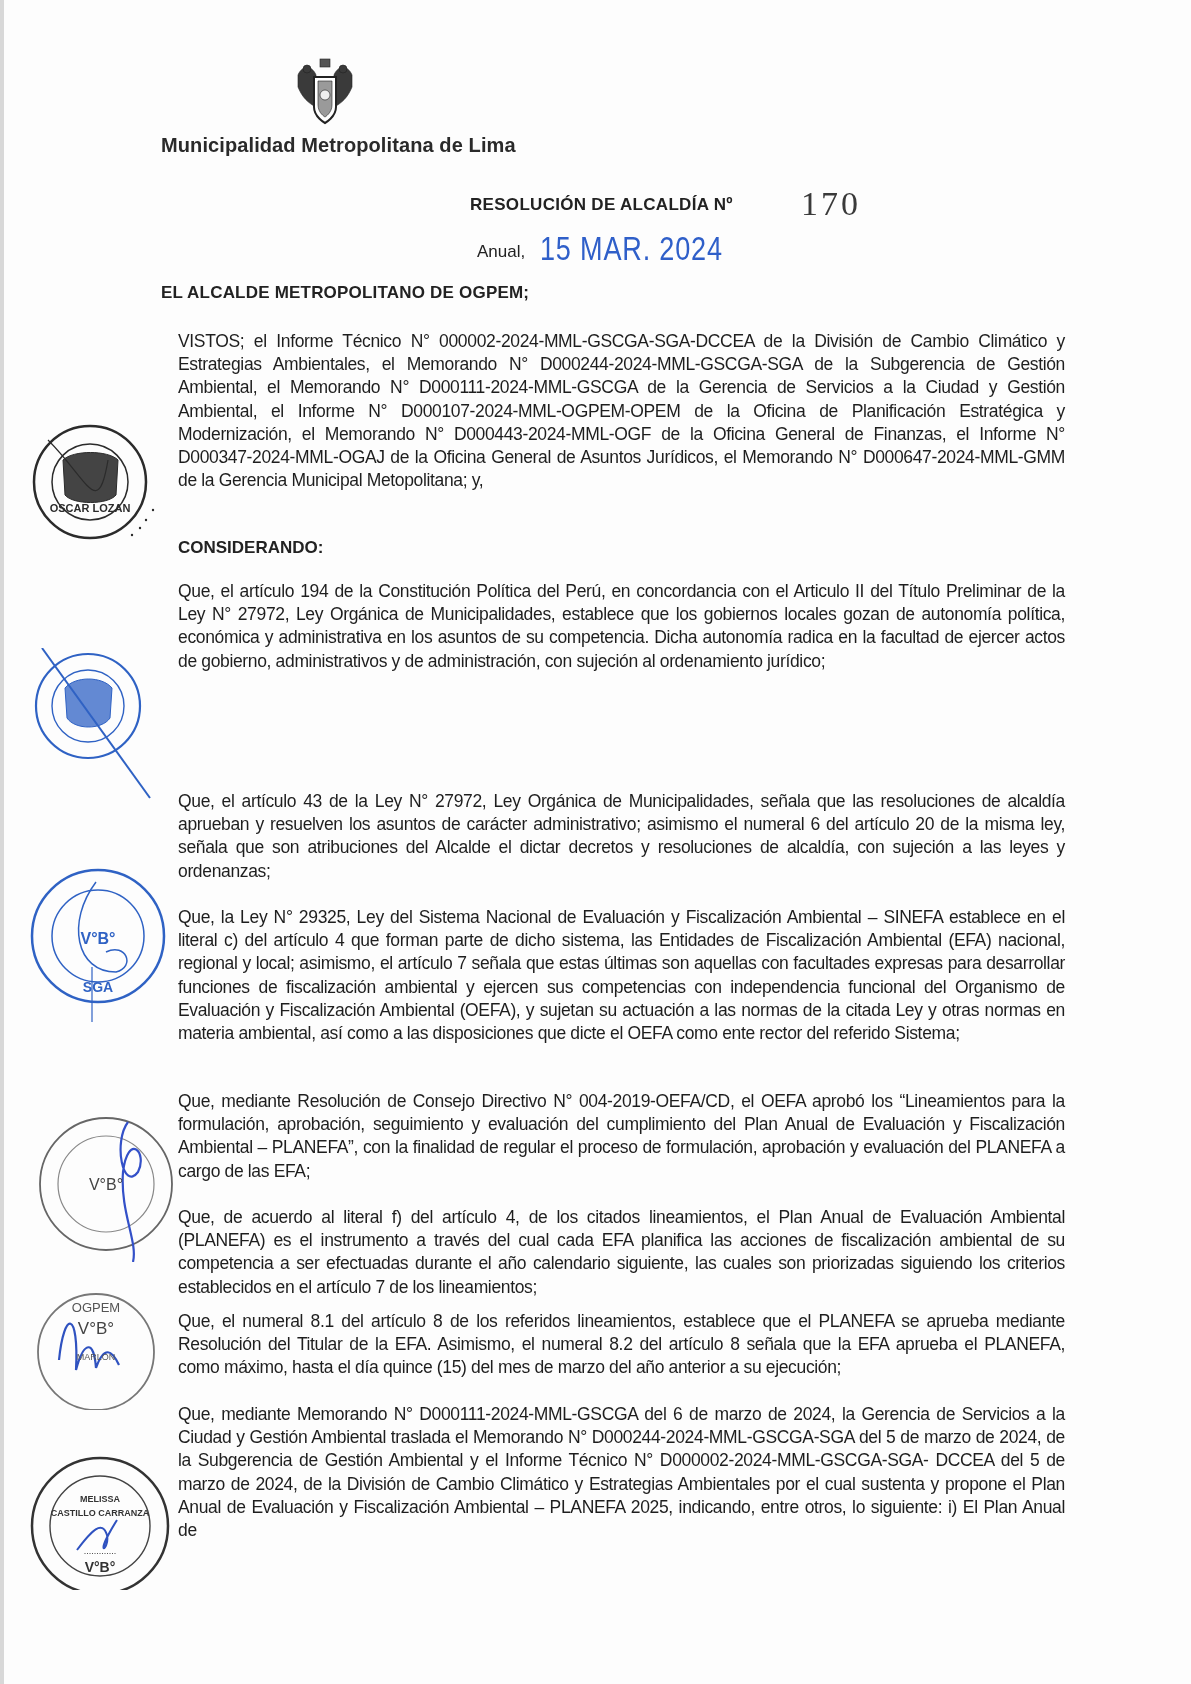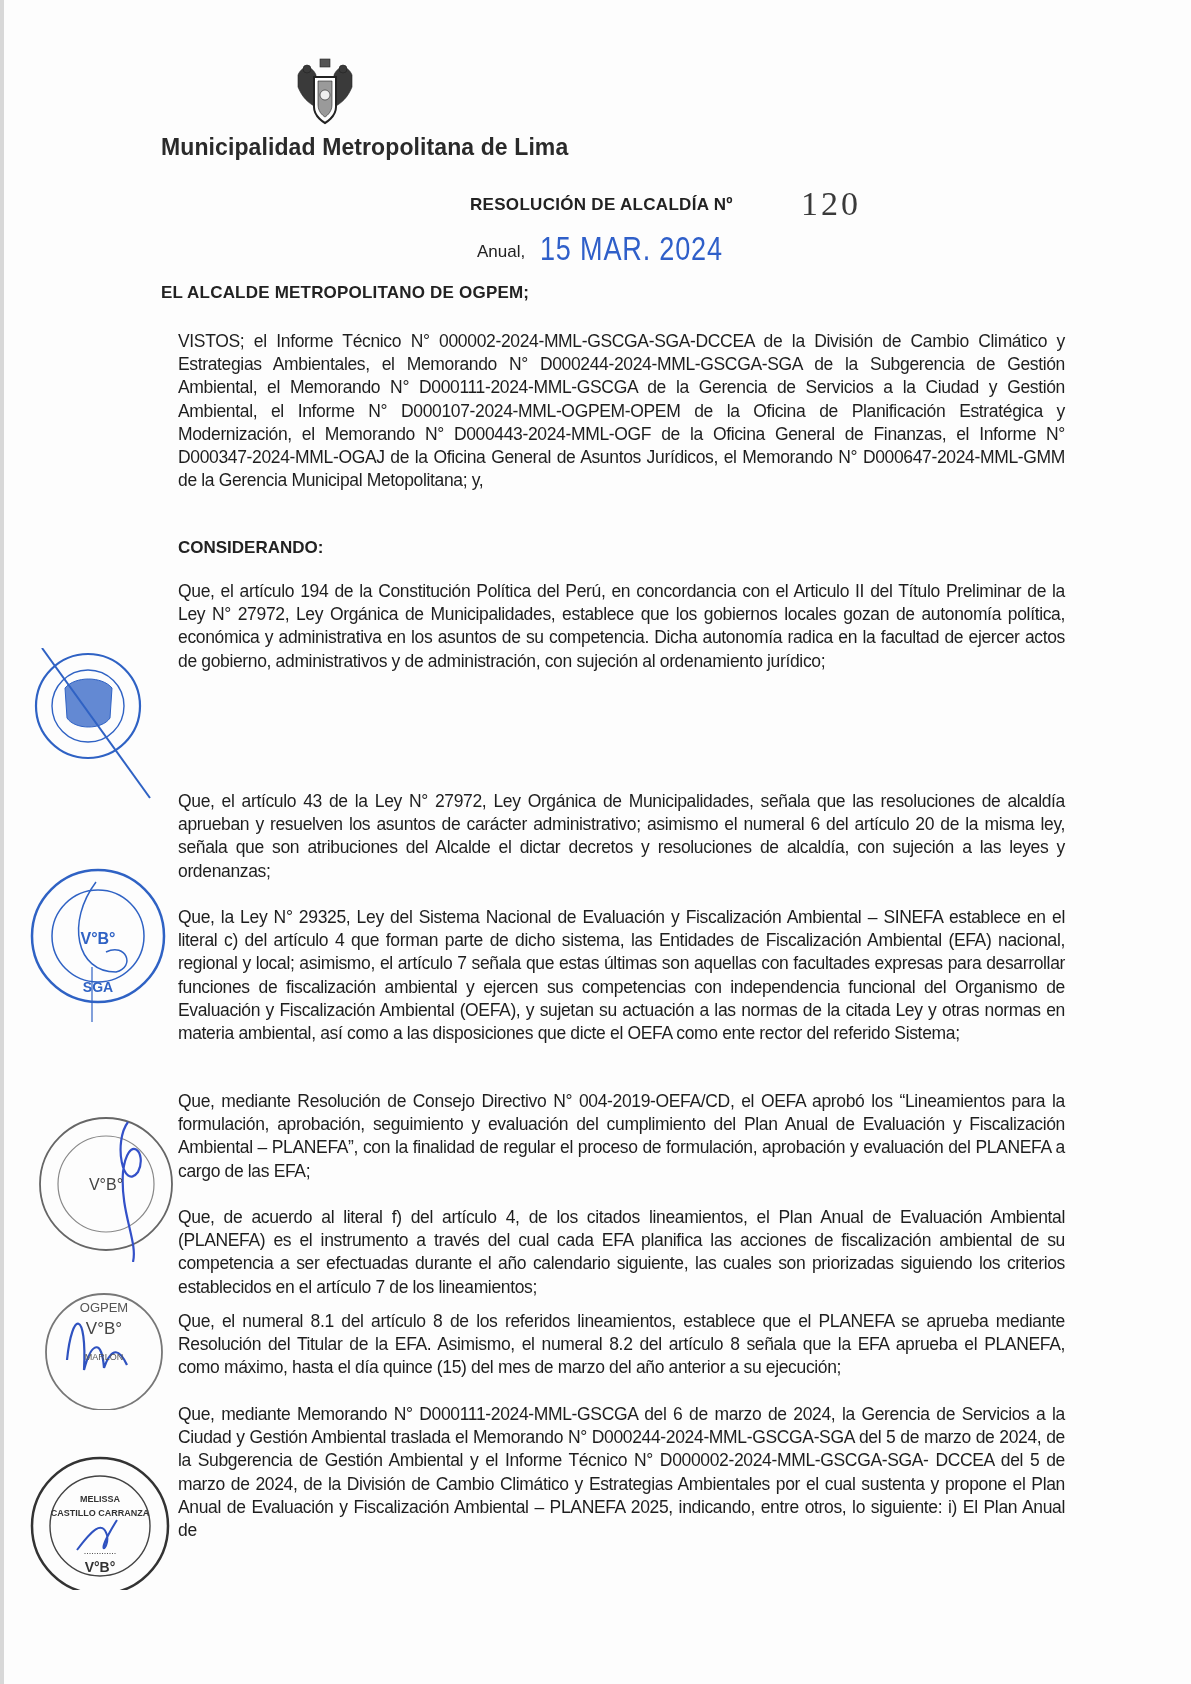--- a/index.html
+++ b/index.html
@@ -1,21 +1,21 @@
 <!DOCTYPE html>
 <html><head>
   <meta charset="utf-8">
   <style>
     html, body { margin: 0; padding: 0; background: #ffffff; }
     body { width: 1191px; height: 1684px; position: relative; overflow: hidden; font-family: "Liberation Sans", sans-serif; color: #1a1a1a; }
     .page { position: absolute; left: 0; top: 0; width: 1191px; height: 1684px; background: #fdfdfd; }
     .edge-line { position: absolute; left: 0; top: 0; width: 4px; height: 1684px; background: #d8d8d8; }
 
     .crest { position: absolute; left: 292px; top: 57px; width: 66px; height: 70px; }
-    .org-name { position: absolute; left: 161px; top: 134px; font-size: 23px; font-weight: bold; color: #2a2a2a; letter-spacing: 0.1px; }
+    .org-name { position: absolute; left: 161px; top: 134px; font-size: 20px; font-weight: bold; color: #2a2a2a; letter-spacing: 0.1px; }
 
     .res-title { position: absolute; left: 470px; top: 195px; font-size: 17px; font-weight: bold; color: #222; letter-spacing: 0.3px; }
     .res-number { position: absolute; left: 801px; top: 185px; font-family: "Liberation Serif", serif; font-size: 34px; color: #3a3a3a; letter-spacing: 3px; }
     .lima-label { position: absolute; left: 477px; top: 242px; font-size: 17px; color: #222; }
     .date-stamp { position: absolute; left: 540px; top: 230px; font-family: "Liberation Sans Narrow", "Liberation Sans", sans-serif; font-size: 33px; color: #2f5fc9; letter-spacing: 1px; transform: scaleX(0.82); transform-origin: left center; }
 
     .alcalde { position: absolute; left: 161px; top: 283px; font-size: 17px; font-weight: bold; color: #222; letter-spacing: 0.2px; }
 
     .para { position: absolute; left: 178px; width: 887px; font-size: 17.5px; line-height: 23.2px; text-align: justify; color: #1e1e1e; letter-spacing: -0.35px; }
     .para b { font-weight: normal; }
@@ -40,38 +40,55 @@
         <circle cx="51" cy="12" r="4"></circle>
         <path d="M22 20 L44 20 L44 50 C44 60 33 66 33 66 C33 66 22 60 22 50 Z" fill="#ffffff" stroke="#222" stroke-width="2"></path>
         <path d="M26 24 L40 24 L40 48 C40 56 33 60 33 60 C33 60 26 56 26 48 Z" fill="#9a9a9a"></path>
         <circle cx="33" cy="38" r="5" fill="#eee"></circle>
       </g>
     </svg>
   </div>
   <div class="org-name">Municipalidad Metropolitana de Lima</div>
 
   <div class="res-title">RESOLUCIÓN DE ALCALDÍA Nº</div>
-  <div class="res-number">120</div>
+  <div class="res-number">170</div>
   <div class="lima-label">Anual,</div>
   <div class="date-stamp">15 MAR. 2024</div>
 
   <div class="alcalde">EL ALCALDE METROPOLITANO DE OGPEM;</div>
 
   <div class="para" style="top:330px;"><b>VISTOS</b><span>; el Informe Técnico N° 000002-2024-MML-GSCGA-SGA-DCCEA de la División de Cambio Climático y Estrategias Ambientales, el Memorando N° D000244-2024-MML-GSCGA-SGA de la Subgerencia de Gestión Ambiental, el Memorando N° D000111-2024-MML-GSCGA de la Gerencia de Servicios a la Ciudad y Gestión Ambiental, el Informe N° D000107-2024-MML-OGPEM-OPEM de la Oficina de Planificación Estratégica y Modernización, el Memorando N° D000443-2024-MML-OGF de la Oficina General de Finanzas, el Informe N° D000347-2024-MML-OGAJ de la Oficina General de Asuntos Jurídicos, el Memorando N° D000647-2024-MML-GMM de la Gerencia Municipal Metopolitana; y,</span></div>
 
   <div class="considerando">CONSIDERANDO:</div>
 
   <div class="para" style="top:580px;">Que, el artículo 194 de la Constitución Política del Perú, en concordancia con el Articulo II del Título Preliminar de la Ley N° 27972, Ley Orgánica de Municipalidades, establece que los gobiernos locales gozan de autonomía política, económica y administrativa en los asuntos de su competencia. Dicha autonomía radica en la facultad de ejercer actos de gobierno, administrativos y de administración, con sujeción al ordenamiento jurídico;</div>
   <div class="para" style="top:790px;">Que, el artículo 43 de la Ley N° 27972, Ley Orgánica de Municipalidades, señala que las resoluciones de alcaldía aprueban y resuelven los asuntos de carácter administrativo; asimismo el numeral 6 del artículo 20 de la misma ley, señala que son atribuciones del Alcalde el dictar decretos y resoluciones de alcaldía, con sujeción a las leyes y ordenanzas;</div>
   <div class="para" style="top:906px;">Que, la Ley N° 29325, Ley del  Sistema Nacional de Evaluación y Fiscalización Ambiental – SINEFA establece en el literal c) del artículo 4 que forman parte de dicho sistema, las Entidades de Fiscalización Ambiental (EFA) nacional, regional y  local; asimismo, el artículo 7 señala que estas últimas son aquellas con facultades expresas para desarrollar funciones de fiscalización ambiental y ejercen sus competencias con independencia funcional del Organismo de Evaluación y Fiscalización Ambiental (OEFA), y sujetan su actuación a las normas de la citada Ley y otras normas en materia ambiental, así como a las disposiciones que dicte el OEFA como ente rector del referido Sistema;</div>
   <div class="para" style="top:1090px;">Que, mediante Resolución de Consejo Directivo N° 004-2019-OEFA/CD, el OEFA aprobó los “Lineamientos para la formulación, aprobación, seguimiento y evaluación del cumplimiento del Plan Anual de Evaluación y Fiscalización Ambiental – PLANEFA”, con la finalidad de regular el proceso de formulación, aprobación y evaluación del PLANEFA a cargo de las EFA;</div>
   <div class="para" style="top:1206px;">Que, de acuerdo al literal f) del artículo 4, de los citados lineamientos, el Plan Anual de Evaluación Ambiental (PLANEFA) es el instrumento a través del cual cada EFA planifica las acciones de fiscalización ambiental de su competencia a ser efectuadas durante el año calendario siguiente, las cuales son priorizadas siguiendo los criterios establecidos en el artículo 7 de los lineamientos;</div>
   <div class="para" style="top:1310px;">Que, el numeral 8.1 del artículo 8 de los referidos lineamientos, establece que el PLANEFA se aprueba mediante Resolución del Titular de la EFA. Asimismo, el numeral 8.2 del artículo 8 señala que la EFA aprueba el PLANEFA, como máximo, hasta el día quince (15) del mes de marzo del año anterior a su ejecución;</div>
   <div class="para" style="top:1403px;">Que, mediante Memorando N° D000111-2024-MML-GSCGA del 6 de marzo de 2024, la Gerencia de Servicios a la Ciudad y Gestión Ambiental traslada el Memorando N° D000244-2024-MML-GSCGA-SGA del 5 de marzo de 2024, de la Subgerencia de Gestión Ambiental y el Informe Técnico N° D000002-2024-MML-GSCGA-SGA- DCCEA del 5 de marzo de 2024, de la División de Cambio Climático y Estrategias Ambientales por el cual sustenta y propone el Plan Anual de Evaluación y Fiscalización Ambiental – PLANEFA 2025, indicando, entre otros, lo siguiente: i) El Plan Anual de</div>
 
+  <div class="stamp" style="left:28px; top:420px;">
+    <svg width="140" height="130" viewBox="0 0 140 130">
+      <g fill="none" stroke="#2b2b2b">
+        <circle cx="62" cy="62" r="56" stroke-width="2.5"></circle>
+        <circle cx="62" cy="62" r="38" stroke-width="1.5"></circle>
+        <path d="M35 40 C45 30 80 30 90 40 L88 75 C80 85 45 85 37 75 Z" fill="#444" stroke-width="1"></path>
+        <path d="M20 20 C60 60 70 100 80 40" stroke-width="1.2"></path>
+      </g>
+      <text x="62" y="92" text-anchor="middle" font-family="Liberation Sans, sans-serif" font-size="11" font-weight="bold" fill="#2b2b2b">OSCAR LOZAN</text>
+      <g fill="#2b2b2b">
+          <circle cx="118" cy="100" r="1.2"></circle>
+          <circle cx="112" cy="108" r="1.2"></circle>
+          <circle cx="104" cy="115" r="1.2"></circle>
+          <circle cx="125" cy="90" r="1.2"></circle>
+        </g>
+    </svg>
+  </div>
 
   <div class="stamp" style="left:30px; top:648px;">
     <svg width="130" height="160" viewBox="0 0 130 160">
       <g fill="none" stroke="#2f62c4">
         <circle cx="58" cy="58" r="52" stroke-width="2.2"></circle>
         <circle cx="58" cy="58" r="36" stroke-width="1.4"></circle>
         <path d="M35 40 C45 28 72 28 82 40 L80 70 C72 82 45 82 37 70 Z" fill="#2f62c4" fill-opacity="0.75" stroke-width="1"></path>
         <path d="M12 0 L120 150" stroke-width="2"></path>
       </g>
     </svg>
@@ -94,21 +111,21 @@
     <svg width="155" height="150" viewBox="0 0 155 150">
       <g fill="none">
         <circle cx="78" cy="72" r="66" stroke="#666" stroke-width="1.8"></circle>
         <circle cx="78" cy="72" r="48" stroke="#888" stroke-width="1.2"></circle>
         <path d="M100 10 C85 30 95 80 110 60 C120 40 100 20 95 60 C92 100 110 130 105 150" stroke="#3350c8" stroke-width="2.2"></path>
       </g>
       <text x="78" y="78" text-anchor="middle" font-family="Liberation Sans, sans-serif" font-size="16" fill="#444">V°B°</text>
     </svg>
   </div>
 
-  <div class="stamp" style="left:32px; top:1290px;">
+  <div class="stamp" style="left:24px; top:1290px;">
     <svg width="150" height="120" viewBox="0 0 150 120">
       <g fill="none">
         <circle cx="72" cy="62" r="58" stroke="#777" stroke-width="1.8"></circle>
         <path d="M35 70 C40 20 55 20 52 80 C60 50 70 50 72 78 C80 55 88 60 95 75" stroke="#2f52c0" stroke-width="2.2"></path>
       </g>
       <text x="72" y="22" text-anchor="middle" font-family="Liberation Sans, sans-serif" font-size="13" fill="#555">OGPEM</text>
       <text x="72" y="44" text-anchor="middle" font-family="Liberation Sans, sans-serif" font-size="17" fill="#444">V°B°</text>
       <text x="72" y="70" text-anchor="middle" font-family="Liberation Sans, sans-serif" font-size="9" fill="#555">MARLON</text>
     </svg>
   </div>

